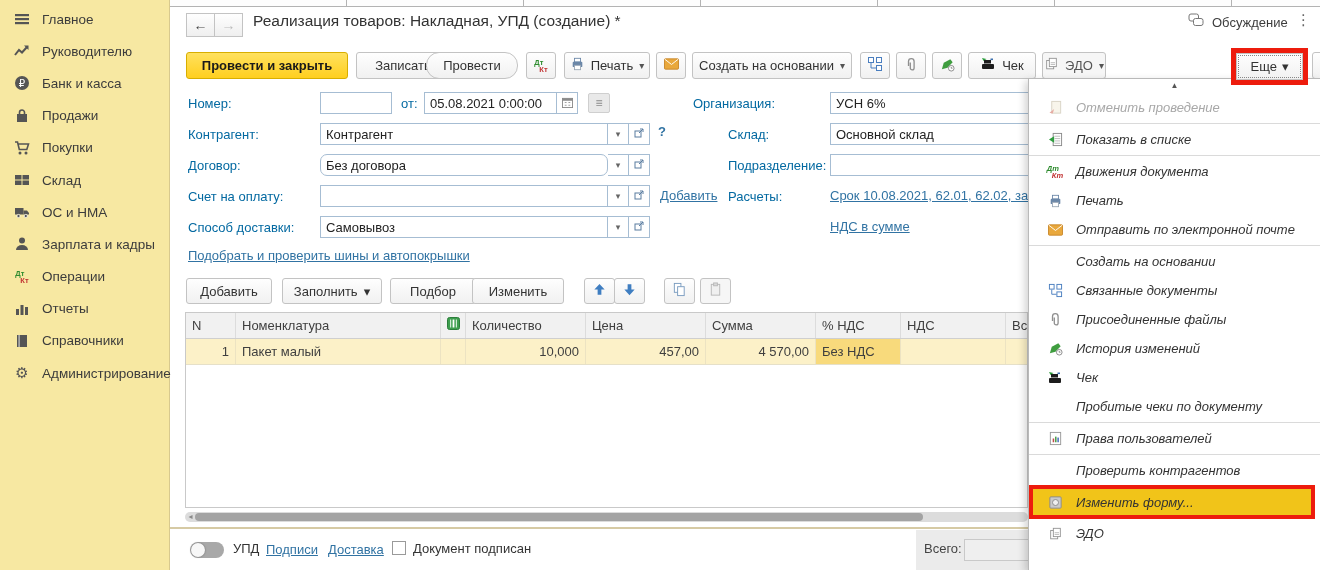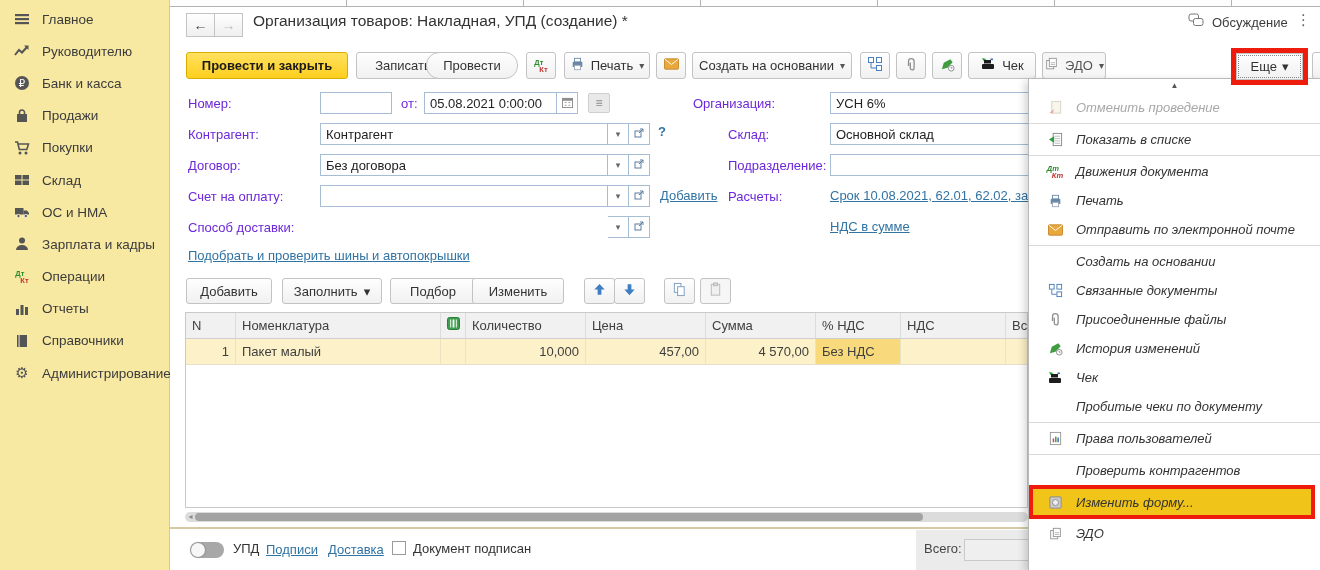--- a/index.html
+++ b/index.html
@@ -29,21 +29,21 @@
   .btn{position:absolute;height:27px;display:inline-flex;align-items:center;justify-content:center;gap:6px;
     background:linear-gradient(#fefefe,#f1f1f1);border:1px solid #c3c3c3;border-radius:3px;font-size:13px;color:#333;cursor:pointer;padding:0 10px;white-space:nowrap;}
   .btn.primary{background:linear-gradient(#ffe15e,#ffcf1f);border-color:#d8ae00;font-weight:bold;color:#1a1a1a;text-align:center;}
   .btn.iconbtn{padding:0 5px;}
   .btn .dd{font-size:10px;color:#555;}
   .smallbtn{position:absolute;height:26px;display:inline-flex;align-items:center;justify-content:center;gap:6px;
     background:linear-gradient(#fefefe,#f1f1f1);border:1px solid #c3c3c3;border-radius:3px;font-size:13px;color:#333;cursor:pointer;padding:0 10px;white-space:nowrap;}
   .navbtn{position:absolute;width:29px;height:24px;background:linear-gradient(#fefefe,#efefef);border:1px solid #c3c3c3;display:flex;align-items:center;justify-content:center;font-size:14px;cursor:pointer;}
 
   
-  .flabel{position:absolute;height:22px;line-height:22px;color:#6d28d9;}
+  .flabel{position:absolute;height:22px;line-height:22px;color:#0369a1;}
   .finput{position:absolute;height:22px;border:1px solid #a6bdd3;background:#fff;font-size:13px;padding:0 5px;color:#222;font-family:"Liberation Sans",sans-serif;}
   .cb-btn{position:absolute;height:22px;width:21px;border:1px solid #a6bdd3;border-left:none;background:#fff;display:flex;align-items:center;justify-content:center;font-size:9px;color:#666;cursor:pointer;}
   a.lnk{color:var(--link_blue);text-decoration:underline;cursor:pointer;}
   .lnkabs{position:absolute;height:20px;line-height:20px;white-space:nowrap;}
 
   
   #tablewrap{position:absolute;left:185px;top:312px;width:843px;height:196px;border:1px solid #c9c9c9;background:#fff;overflow:hidden;}
   .trow{display:flex;width:920px;}
   .trow.head{background:#f1f1f1;border-bottom:1px solid #cfcfcf;height:26px;}
   .trow.data{height:26px;background:#fcf1c8;border-bottom:1px solid #e6e0c8;}
@@ -206,21 +206,21 @@
   </nav>
 
   <div id="topstrip"></div>
 
   <div class="navbtn" style="left:186px;top:13px;">
       <span style="color:#444;">←</span>
     </div>
   <div class="navbtn" style="left:214px;top:13px;">
       <span style="color:#bbb;">→</span>
     </div>
-  <div class="abs" style="left:253px;top:12px;font-size:15.5px;color:#333;">Организация товаров: Накладная, УПД (создание) *</div>
+  <div class="abs" style="left:253px;top:12px;font-size:15.5px;color:#333;">Реализация товаров: Накладная, УПД (создание) *</div>
 
   <div class="abs" style="left:1188px;top:13px;display:flex;align-items:center;gap:7px;cursor:pointer;">
     <span><svg width="17" height="15" viewBox="0 0 17 15">
           <rect x="1" y="1" width="9.5" height="7" rx="2" stroke="#777" fill="#fff"></rect>
           <rect x="5.5" y="5.5" width="9.5" height="7" rx="2" stroke="#777" fill="#fff"></rect>
         </svg></span>
     <span style="color:#3c3c3c;">Обсуждение</span>
   </div>
   <div class="abs" style="left:1296px;top:11px;font-size:15px;color:#666;cursor:pointer;">⋮</div>
 
@@ -333,21 +333,21 @@
           <rect x="1" y="3" width="6" height="6" fill="#fff" stroke="#5a7da0"></rect>
           <path d="M5 5 L9 1 M9 1 h-3 M9 1 v3" stroke="#5a7da0" fill="none"></path>
         </svg></span>
     </div>
   <div class="abs qmark" style="left:658px;top:124px;">?</div>
 
   <div class="flabel" style="left:728px;top:124px;">Склад:</div>
   <input class="finput" style="left: 830px; top: 123px; width: 310px;" value="Основной склад">
 
   <div class="flabel" style="left:188px;top:155px;">Договор:</div>
-  <input class="finput" style="left: 320px; top: 154px; width: 288px;" value="Без договора">
+  <input class="finput" style="left: 320px; top: 154px; width: 288px; border-radius: 7px;" value="Без договора">
   <div class="cb-btn" style="left:608px;top:154px;">
       <span>▾</span>
     </div>
   <div class="cb-btn" style="left:629px;top:154px;">
       <span><svg width="10" height="10" viewBox="0 0 10 10">
           <rect x="1" y="3" width="6" height="6" fill="#fff" stroke="#5a7da0"></rect>
           <path d="M5 5 L9 1 M9 1 h-3 M9 1 v3" stroke="#5a7da0" fill="none"></path>
         </svg></span>
     </div>
 
@@ -364,20 +364,21 @@
           <rect x="1" y="3" width="6" height="6" fill="#fff" stroke="#5a7da0"></rect>
           <path d="M5 5 L9 1 M9 1 h-3 M9 1 v3" stroke="#5a7da0" fill="none"></path>
         </svg></span>
     </div>
   <a class="lnk lnkabs" style="left:660px;top:186px;">Добавить</a>
 
   <div class="flabel" style="left:728px;top:186px;">Расчеты:</div>
   <a class="lnk lnkabs" style="left:830px;top:186px;width:198px;overflow:hidden;">Срок 10.08.2021, 62.01, 62.02, зачет</a>
 
   <div class="flabel" style="left:188px;top:217px;">Способ доставки:</div>
+  <input class="finput" style="left: 320px; top: 216px; width: 288px;" value="Самовывоз">
   <div class="cb-btn" style="left:608px;top:216px;">
       <span>▾</span>
     </div>
   <div class="cb-btn" style="left:629px;top:216px;">
       <span><svg width="10" height="10" viewBox="0 0 10 10">
           <rect x="1" y="3" width="6" height="6" fill="#fff" stroke="#5a7da0"></rect>
           <path d="M5 5 L9 1 M9 1 h-3 M9 1 v3" stroke="#5a7da0" fill="none"></path>
         </svg></span>
     </div>
 

